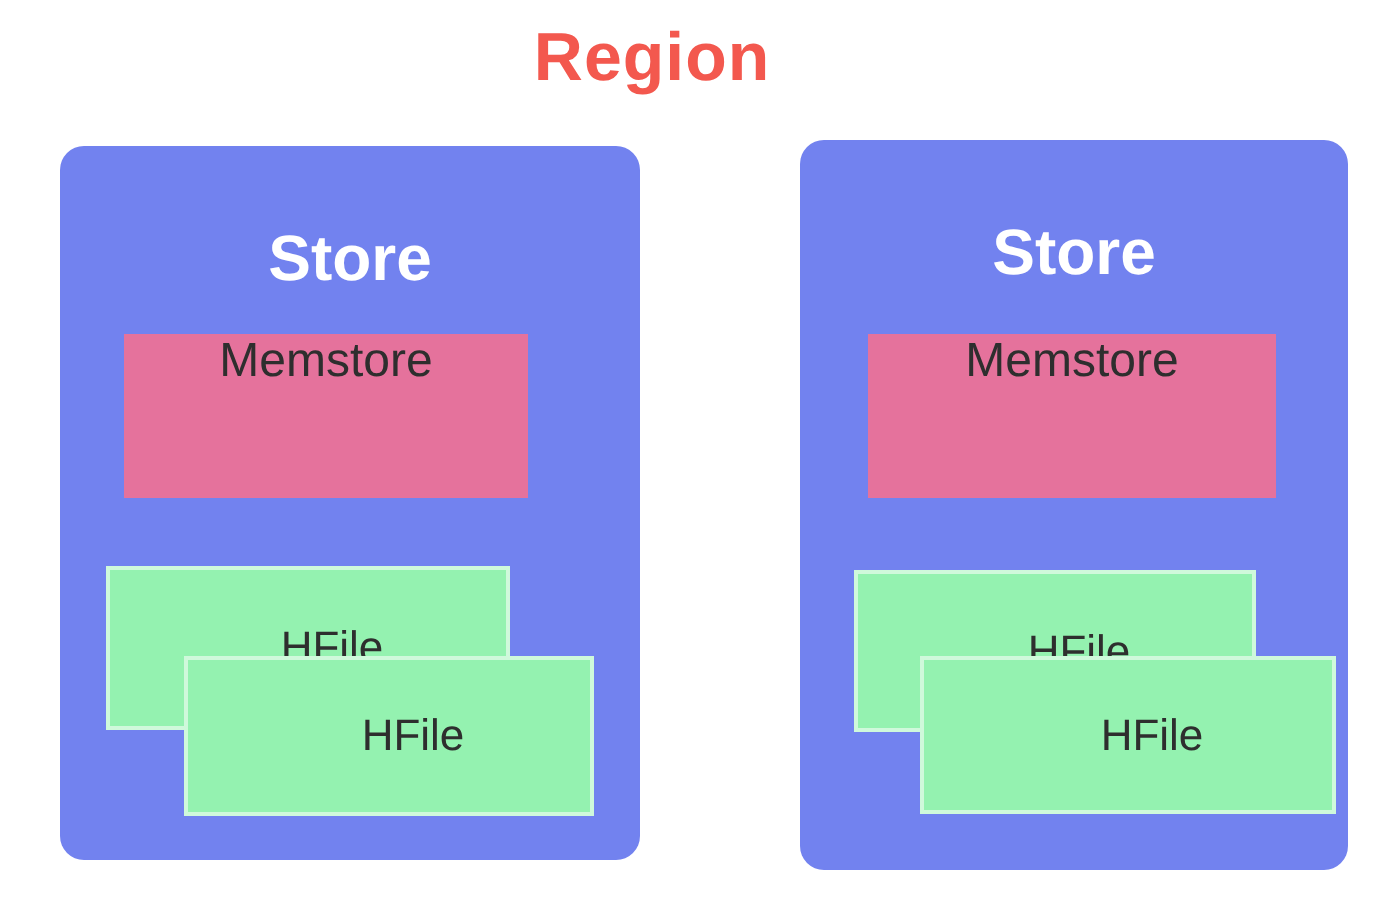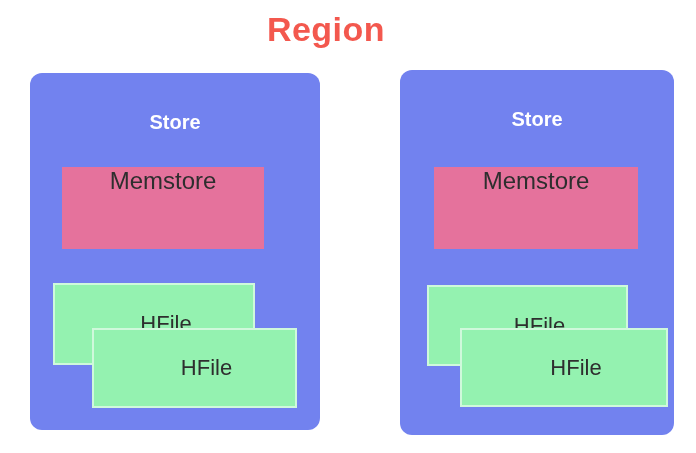--- a/index.html
+++ b/index.html
@@ -32,21 +32,21 @@
     border-radius: 12px;
   }
   .store-left  { left: 30px;  top: 73px; width: 290px; height: 357px; }
   .store-right { left: 400px; top: 70px; width: 274px; height: 365px; }
   .store-label {
     position: absolute;
     left: 0;
     top: 38px;
     width: 100%;
     text-align: center;
-    font-size: 20px;
+    font-size: 32px;
     font-weight: bold;
     color: var(--store_label_color, #ffffff);
   }
   .memstore {
     position: absolute;
     background: var(--memstore_fill, #e5729c);
     display: flex;
     align-items: flex-start;
     justify-content: center;
     font-size: 24px;

